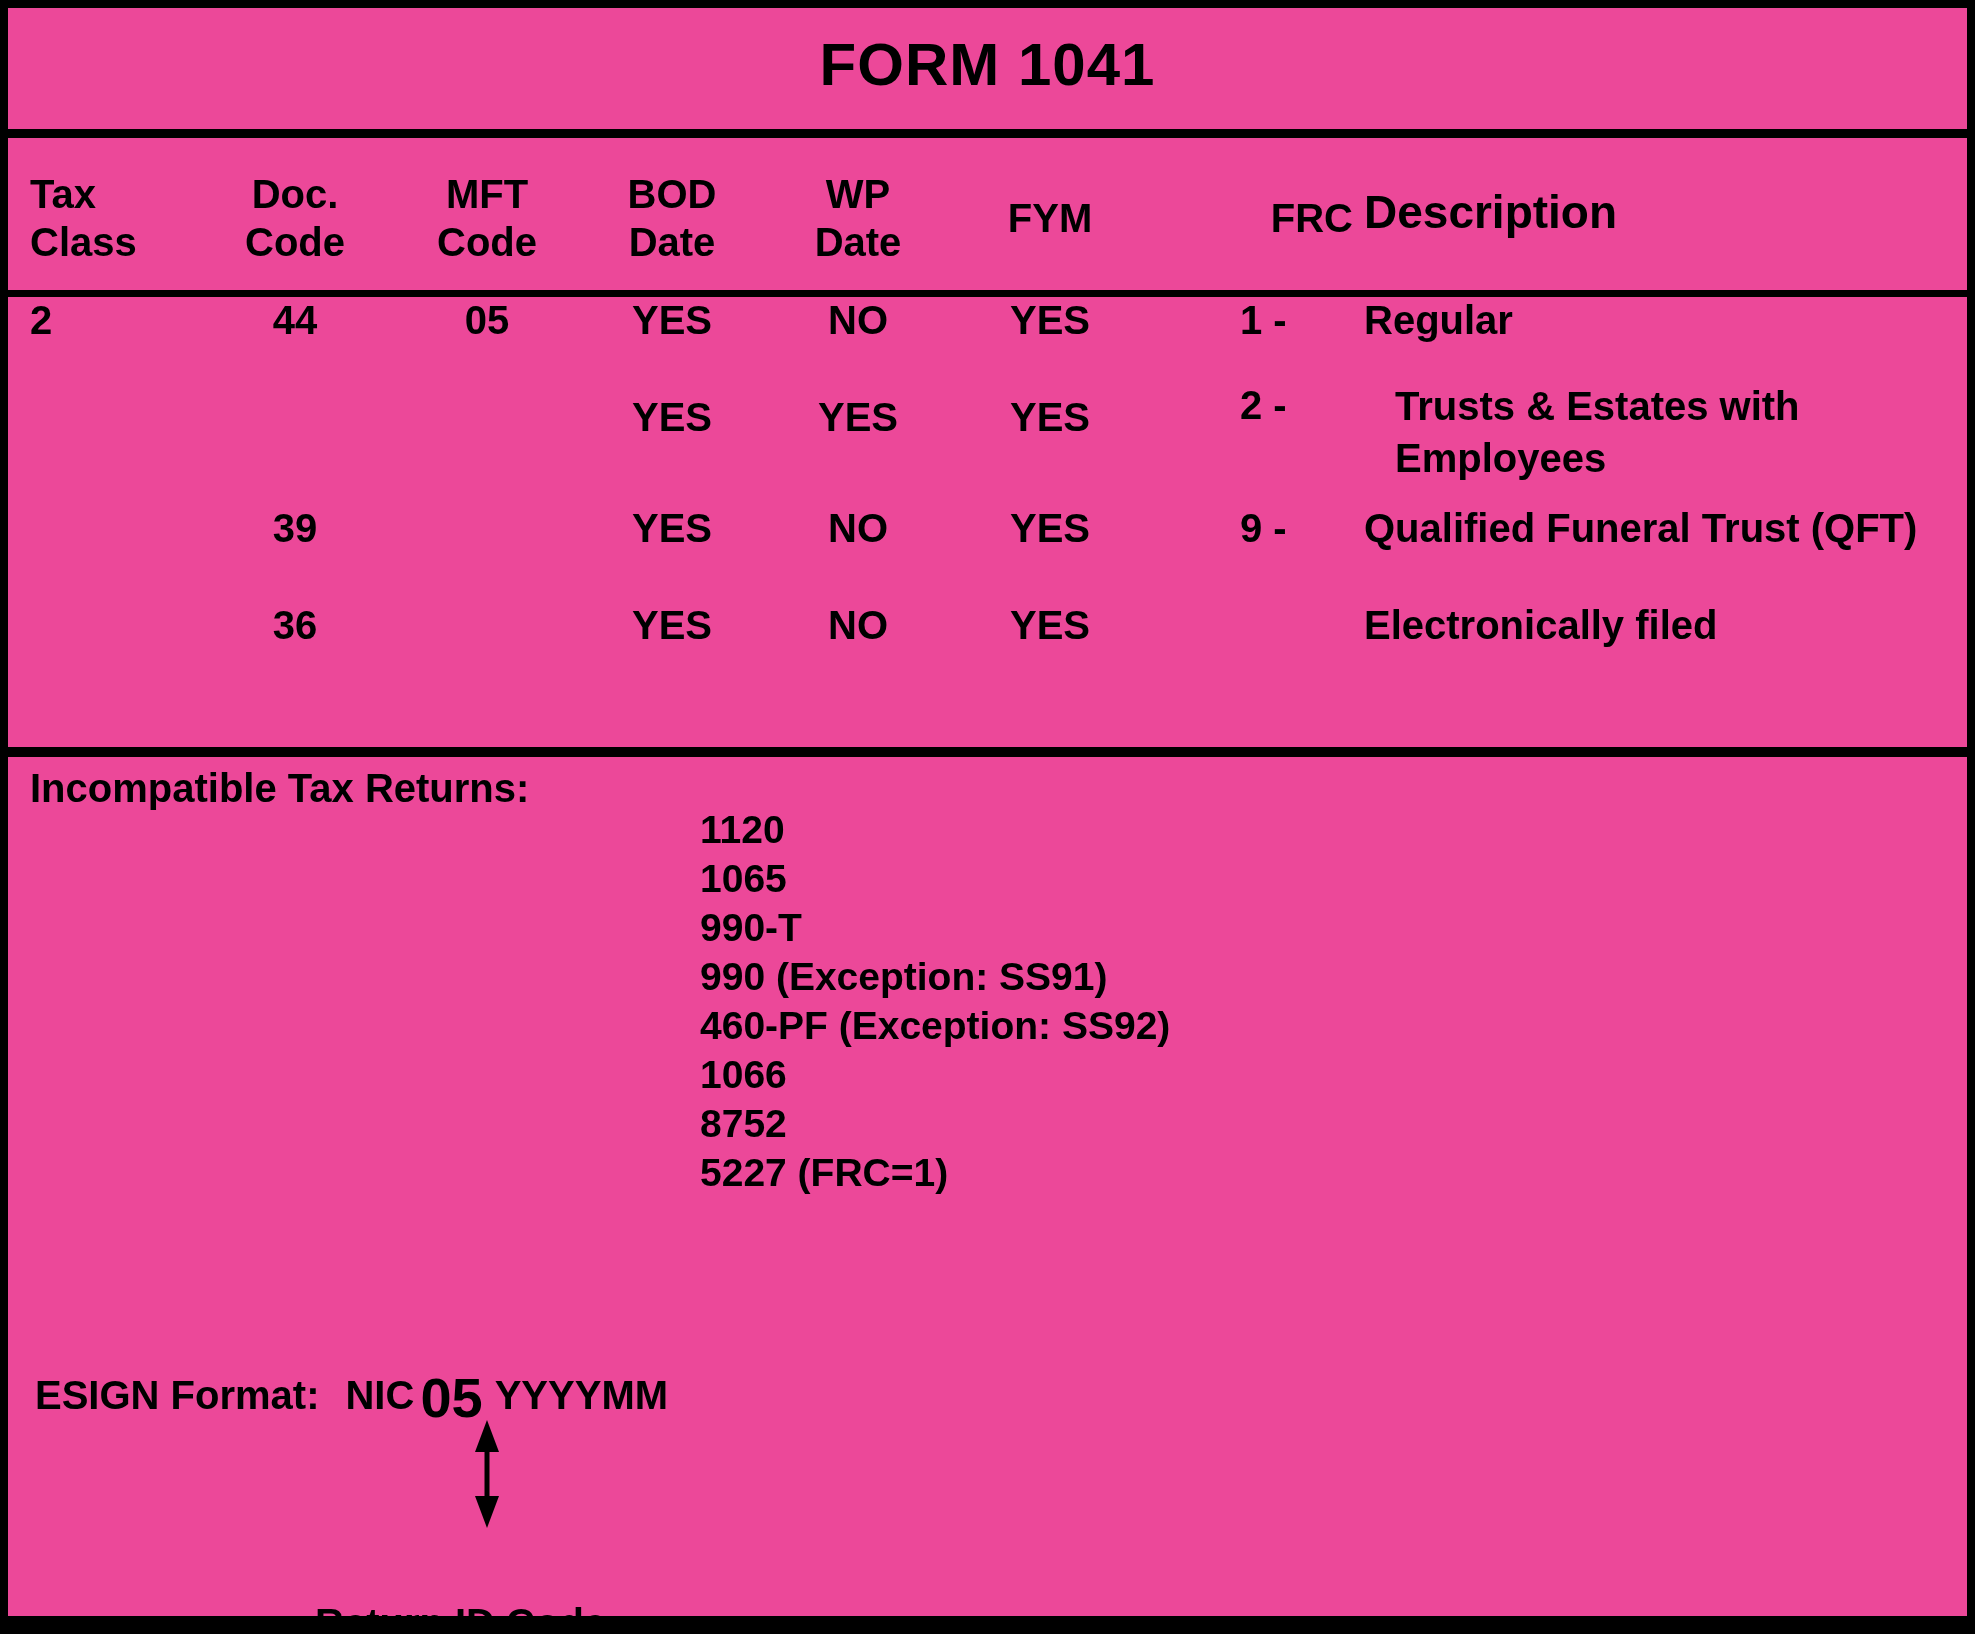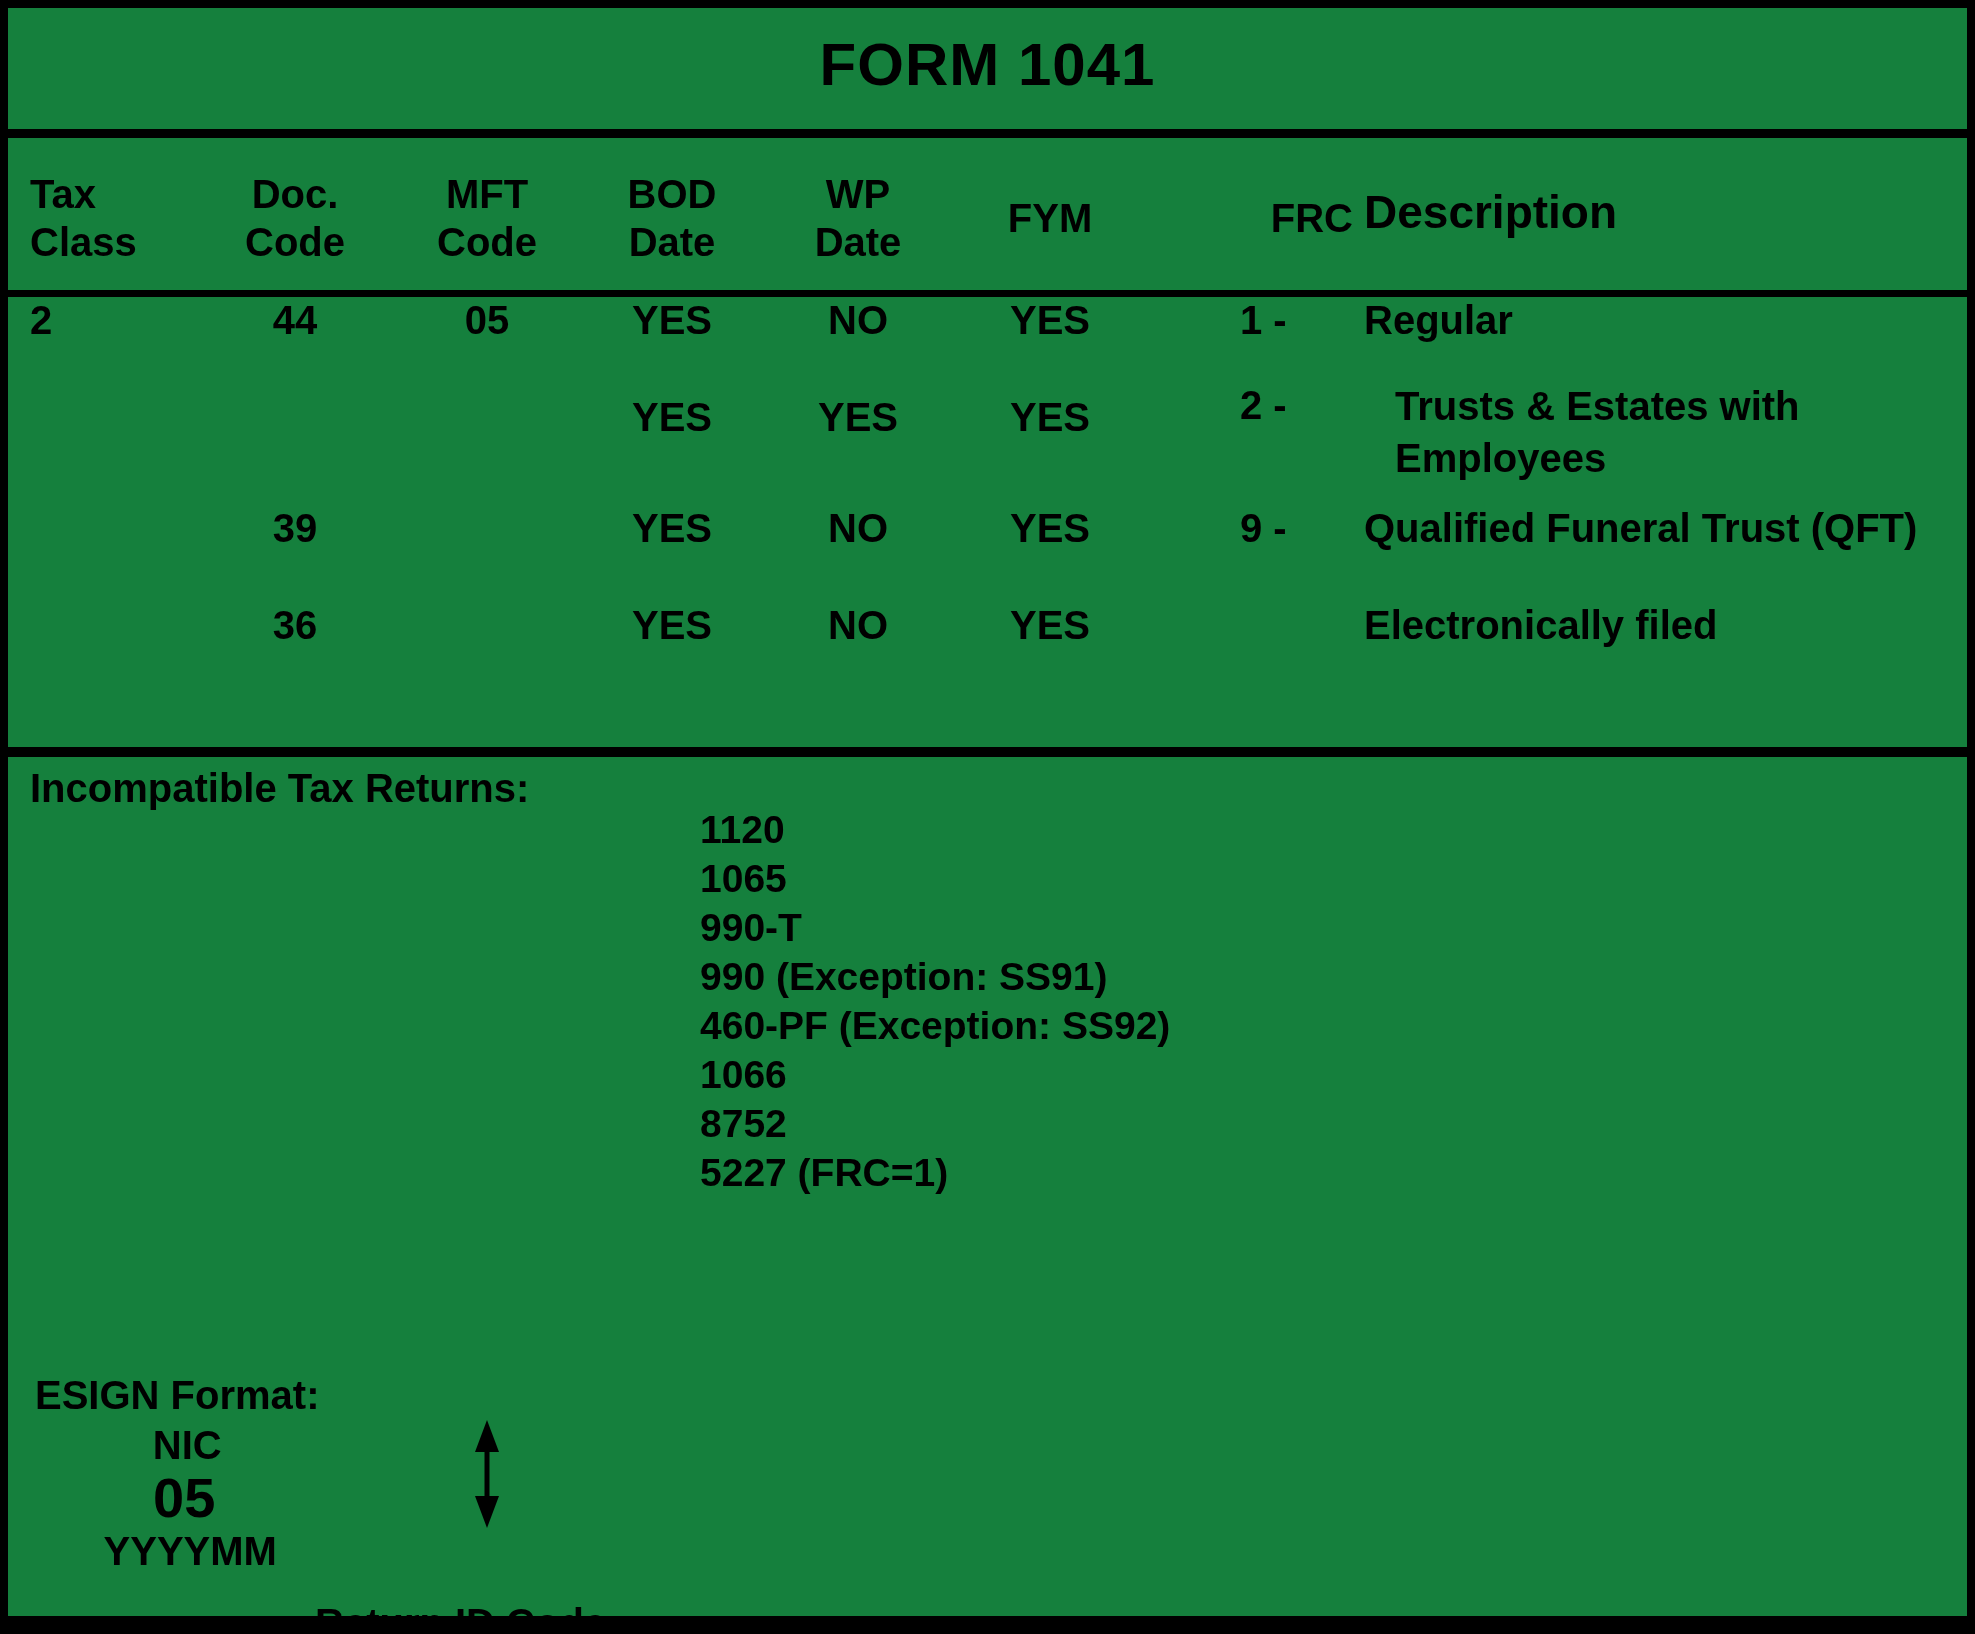--- a/index.html
+++ b/index.html
@@ -5,21 +5,21 @@
   html, body {
     margin: 0;
     padding: 0;
     background: #ffffff;
   }
   .page {
     position: relative;
     width: 1975px;
     height: 1634px;
     box-sizing: border-box;
-    background: #15803d;
+    background: #ec4899;
     color: #000000;
     border: 8px solid #000000;
     border-bottom-width: 18px;
     font-family: "Liberation Sans", sans-serif;
     font-weight: 700;
     overflow: hidden;
   }
   .abs { position: absolute; }
 
   
@@ -72,25 +72,24 @@
     margin: 0; padding: 0;
     list-style: none;
     font-size: 39px;
     line-height: 49px;
   }
 
   
   .esign-row {
     left: 27px; top: 1362px;
     display: flex;
-    align-items: center;
+    align-items: flex-start;
     font-size: 40px;
     line-height: 50px;
     white-space: pre;
-    flex-direction: column;
   }
   .esign-label  { margin-right: 26px; }
   .esign-nic    { margin-right: 6px; }
   .esign-code   { font-size: 56px; line-height: 56px; margin-right: 12px; }
 
   .arrow-icon { left: 462px; top: 1412px; }
 
   .return-id-label { left: 307px; top: 1590px; font-size: 40px; line-height: 50px; }
 </style>
 </head>

